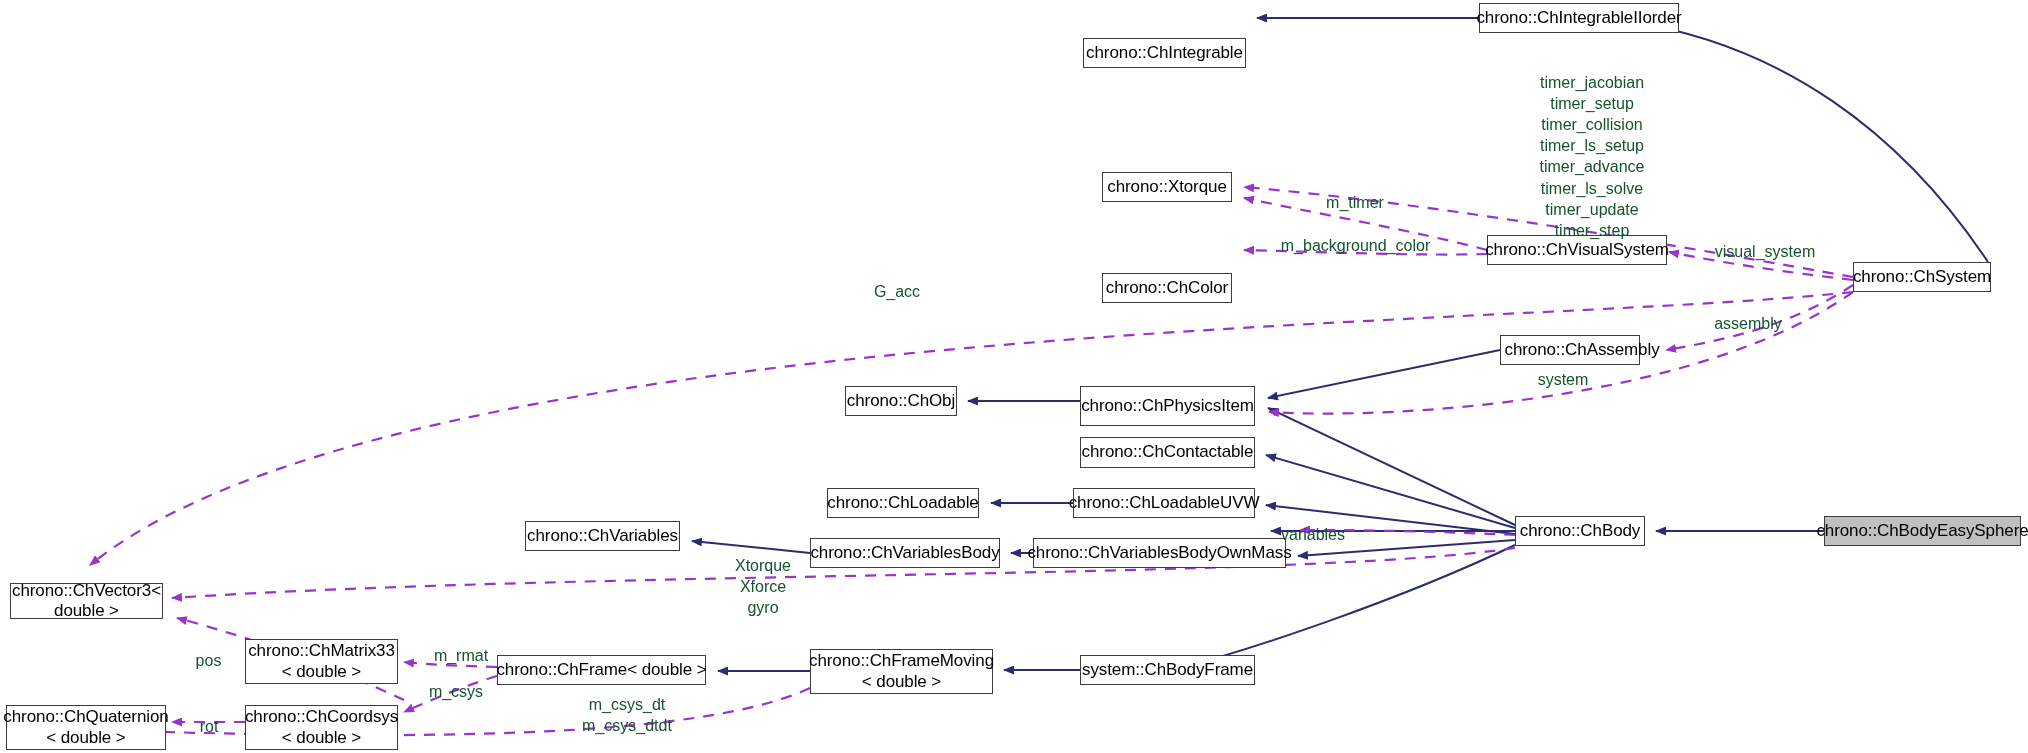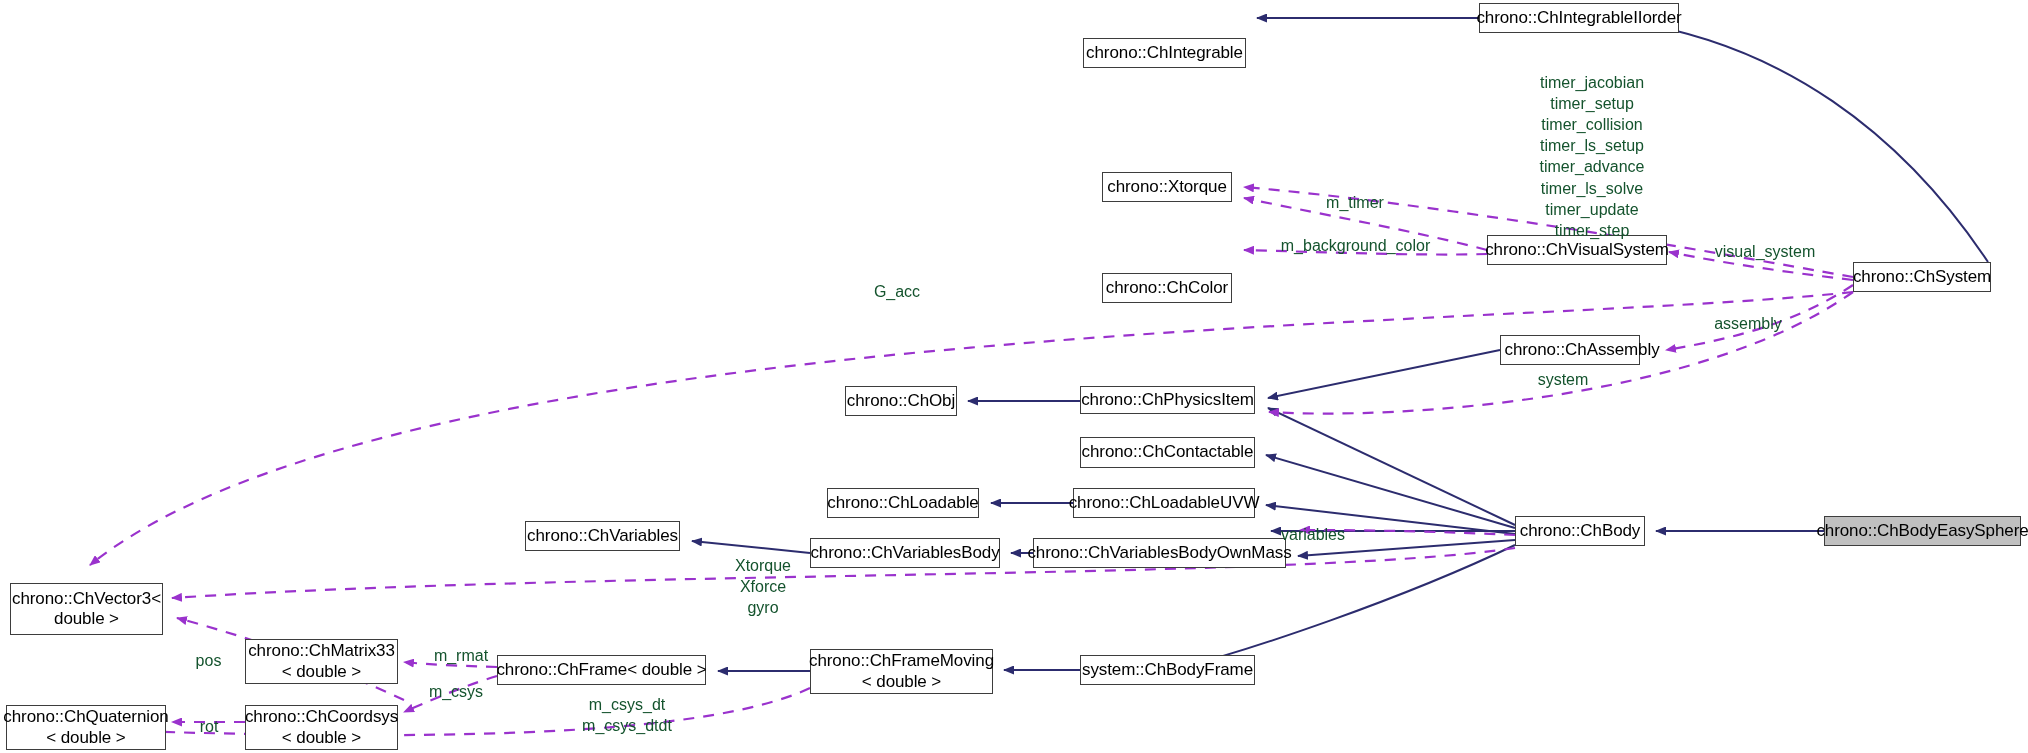--- a/index.html
+++ b/index.html
@@ -107,30 +107,30 @@
 
   <div class="nodes-layer">
       <div class="node" style="left: 1083px; top: 3px; width: 163px; height: 30px; margin-top: 35px;">chrono::ChIntegrable</div>
       <div class="node" style="left: 1479px; top: 3px; width: 200px; height: 30px; text-align: right;">chrono::ChIntegrableIIorder</div>
       <div class="node" style="left: 1102px; top: 172px; width: 130px; height: 30px;">chrono::Xtorque</div>
       <div class="node" style="left: 1102px; top: 235px; width: 130px; height: 30px; margin-top: 38px;">chrono::ChColor</div>
       <div class="node" style="left: 1487px; top: 235px; width: 180px; height: 30px;">chrono::ChVisualSystem</div>
       <div class="node" style="left: 1853px; top: 262px; width: 138px; height: 30px;">chrono::ChSystem</div>
       <div class="node" style="left: 1500px; top: 335px; width: 140px; height: 30px; padding-left: 24px;">chrono::ChAssembly</div>
       <div class="node" style="left: 845px; top: 386px; width: 112px; height: 30px;">chrono::ChObj</div>
-      <div class="node" style="left: 1080px; top: 386px; width: 175px; height: 28px;">chrono::ChPhysicsItem</div>
+      <div class="node" style="left: 1080px; top: 386px; width: 175px; height: 40px;">chrono::ChPhysicsItem</div>
       <div class="node" style="left: 1080px; top: 437px; width: 175px; height: 31px;">chrono::ChContactable</div>
       <div class="node" style="left: 827px; top: 488px; width: 152px; height: 30px;">chrono::ChLoadable</div>
       <div class="node" style="left: 1073px; top: 488px; width: 182px; height: 30px;">chrono::ChLoadableUVW</div>
       <div class="node" style="left: 525px; top: 521px; width: 155px; height: 30px;">chrono::ChVariables</div>
       <div class="node" style="left: 810px; top: 538px; width: 190px; height: 30px;">chrono::ChVariablesBody</div>
       <div class="node" style="left: 1033px; top: 538px; width: 253px; height: 30px;">chrono::ChVariablesBodyOwnMass</div>
       <div class="node" style="left: 1515px; top: 516px; width: 130px; height: 30px;">chrono::ChBody</div>
       <div class="node highlight" style="left: 1824px; top: 516px; width: 197px; height: 30px;">chrono::ChBodyEasySphere</div>
-      <div class="node" style="left: 10px; top: 583px; width: 153px; height: 52px;">chrono::ChVector3&lt;
+      <div class="node" style="left: 10px; top: 583px; width: 153px; height: 36px;">chrono::ChVector3&lt;
 double &gt;</div>
       <div class="node" style="left: 245px; top: 639px; width: 153px; height: 45px;">chrono::ChMatrix33
 &lt; double &gt;</div>
       <div class="node" style="left: 497px; top: 655px; width: 209px; height: 30px;">chrono::ChFrame&lt; double &gt;</div>
       <div class="node" style="left: 810px; top: 649px; width: 183px; height: 45px;">chrono::ChFrameMoving
 &lt; double &gt;</div>
       <div class="node" style="left: 1080px; top: 655px; width: 175px; height: 30px;">system::ChBodyFrame</div>
       <div class="node" style="left: 6px; top: 705px; width: 160px; height: 45px;">chrono::ChQuaternion
 &lt; double &gt;</div>
       <div class="node" style="left: 245px; top: 705px; width: 153px; height: 45px;">chrono::ChCoordsys

